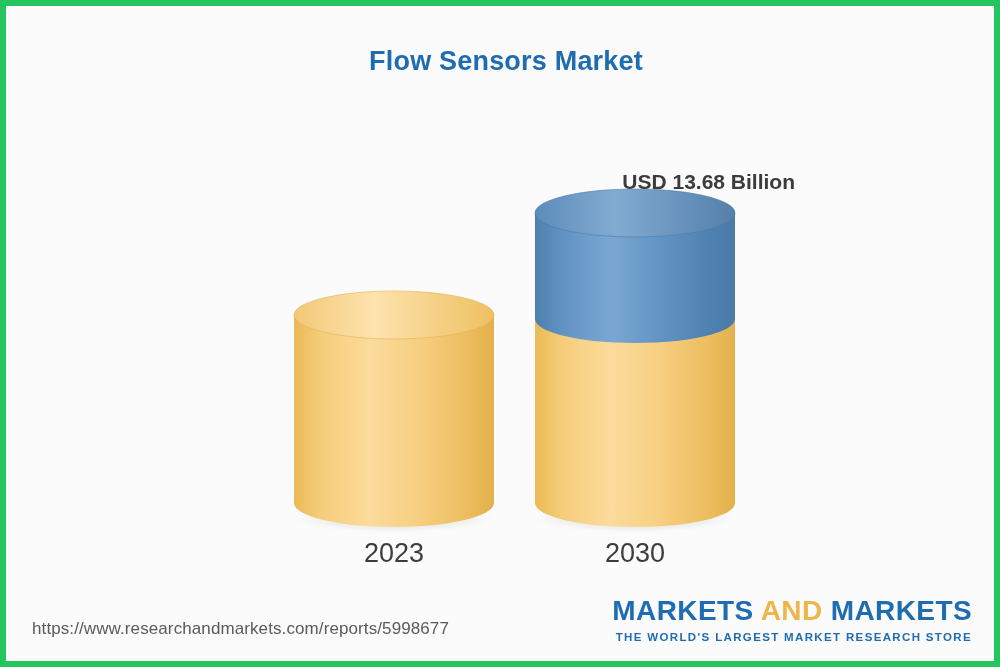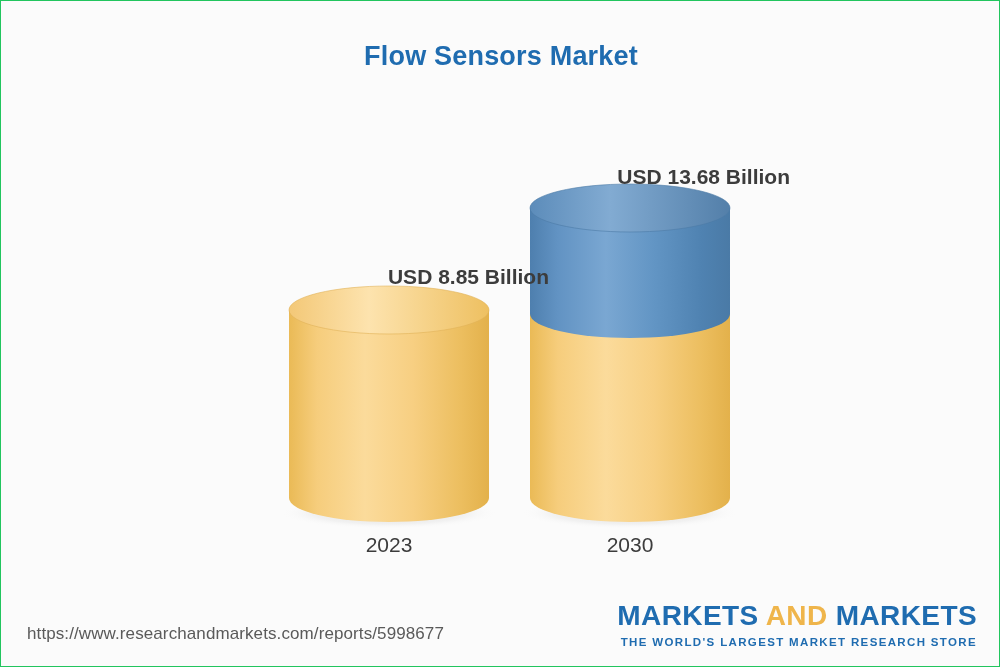--- a/index.html
+++ b/index.html
@@ -12,21 +12,21 @@
     background: #ffffff;
     font-family: "Liberation Sans", sans-serif;
     overflow: hidden;
   }
   #page {
     position: relative;
     width: 1000px;
     height: 667px;
     background: #fbfbfb;
     box-sizing: border-box;
-    border: 1px solid #22c55e;
+    border: 6px solid #22c55e;
     overflow: hidden;
   }
 
   
   #chart-title {
     position: absolute;
     top: 40px;
     left: 0;
     width: 1000px;
     text-align: center;
@@ -62,21 +62,21 @@
     font-size: 21px;
     font-weight: bold;
     color: #3c3c3c;
     white-space: nowrap;
   }
 
   .cat-label {
     position: absolute;
     width: 320px;
     text-align: center;
-    font-size: 21px;
+    font-size: 27px;
     color: #3c3c3c;
   }
 
   
   #footer-url {
     position: absolute;
     left: 26px;
     bottom: 22px;
     font-size: 17px;
     color: #5a5a5a;
@@ -162,21 +162,20 @@
 
     <g>
 
       <path d="M 529 313 L 529 497 A 100 24 0 0 0 729 497 L 729 313 Z" fill="url(#gradYellow)"></path>
 
       <path d="M 529 207 L 529 313 A 100 24 0 0 0 729 313 L 729 207 Z" fill="url(#gradBlue)"></path>
       <ellipse cx="629" cy="207" rx="100" ry="24" fill="url(#gradBlueTop)" stroke="#4c7ba6" stroke-width="0.6"></ellipse>
     </g>
   </svg>
 
-  <div class="value-label" style="left:228px; top:264px;">USD 8.85 Billion</div>
   <div class="value-label" style="left:469px; top:164px;">USD 13.68 Billion</div>
 
   <div class="cat-label" style="left:228px; top:532px;">2023</div>
   <div class="cat-label" style="left:469px; top:532px;">2030</div>
 
   <div id="footer-url">https://www.researchandmarkets.com/reports/5998677</div>
 
   <div id="logo">
     <div id="logo-main"><span>MARKETS </span><span class="and">AND</span><span> MARKETS</span></div>
     <div id="logo-sub">THE WORLD'S LARGEST MARKET RESEARCH STORE</div>

